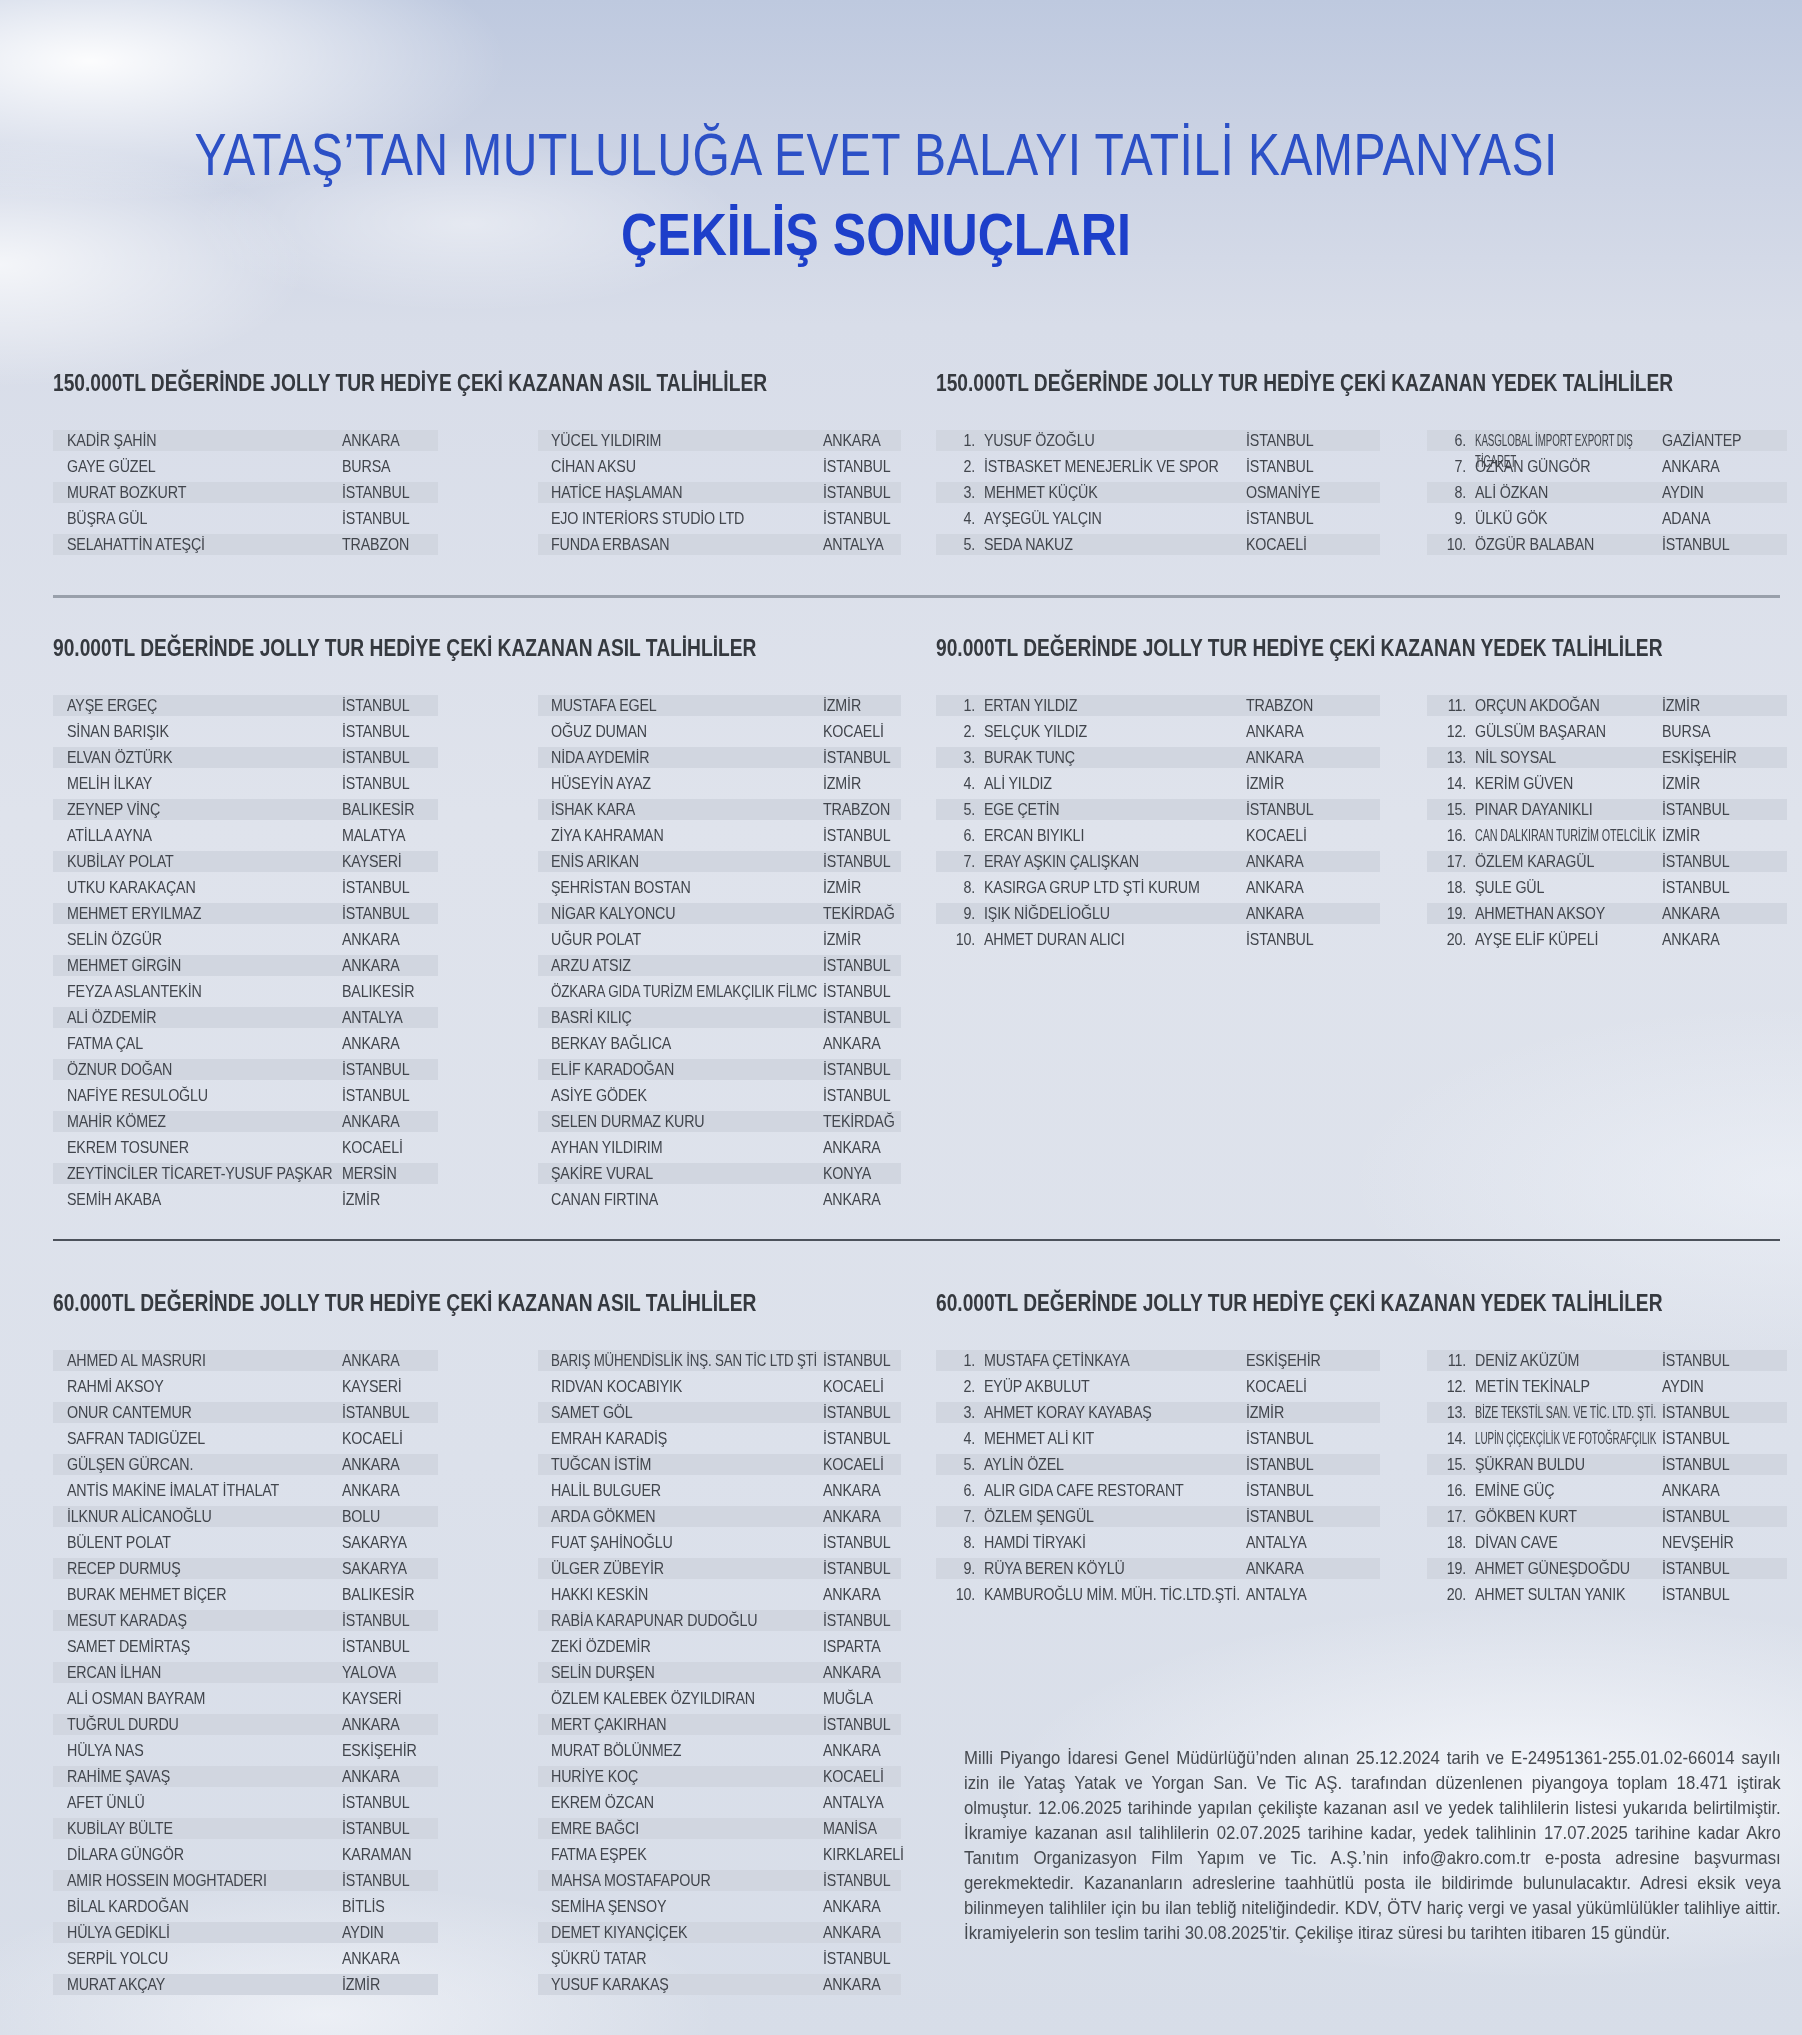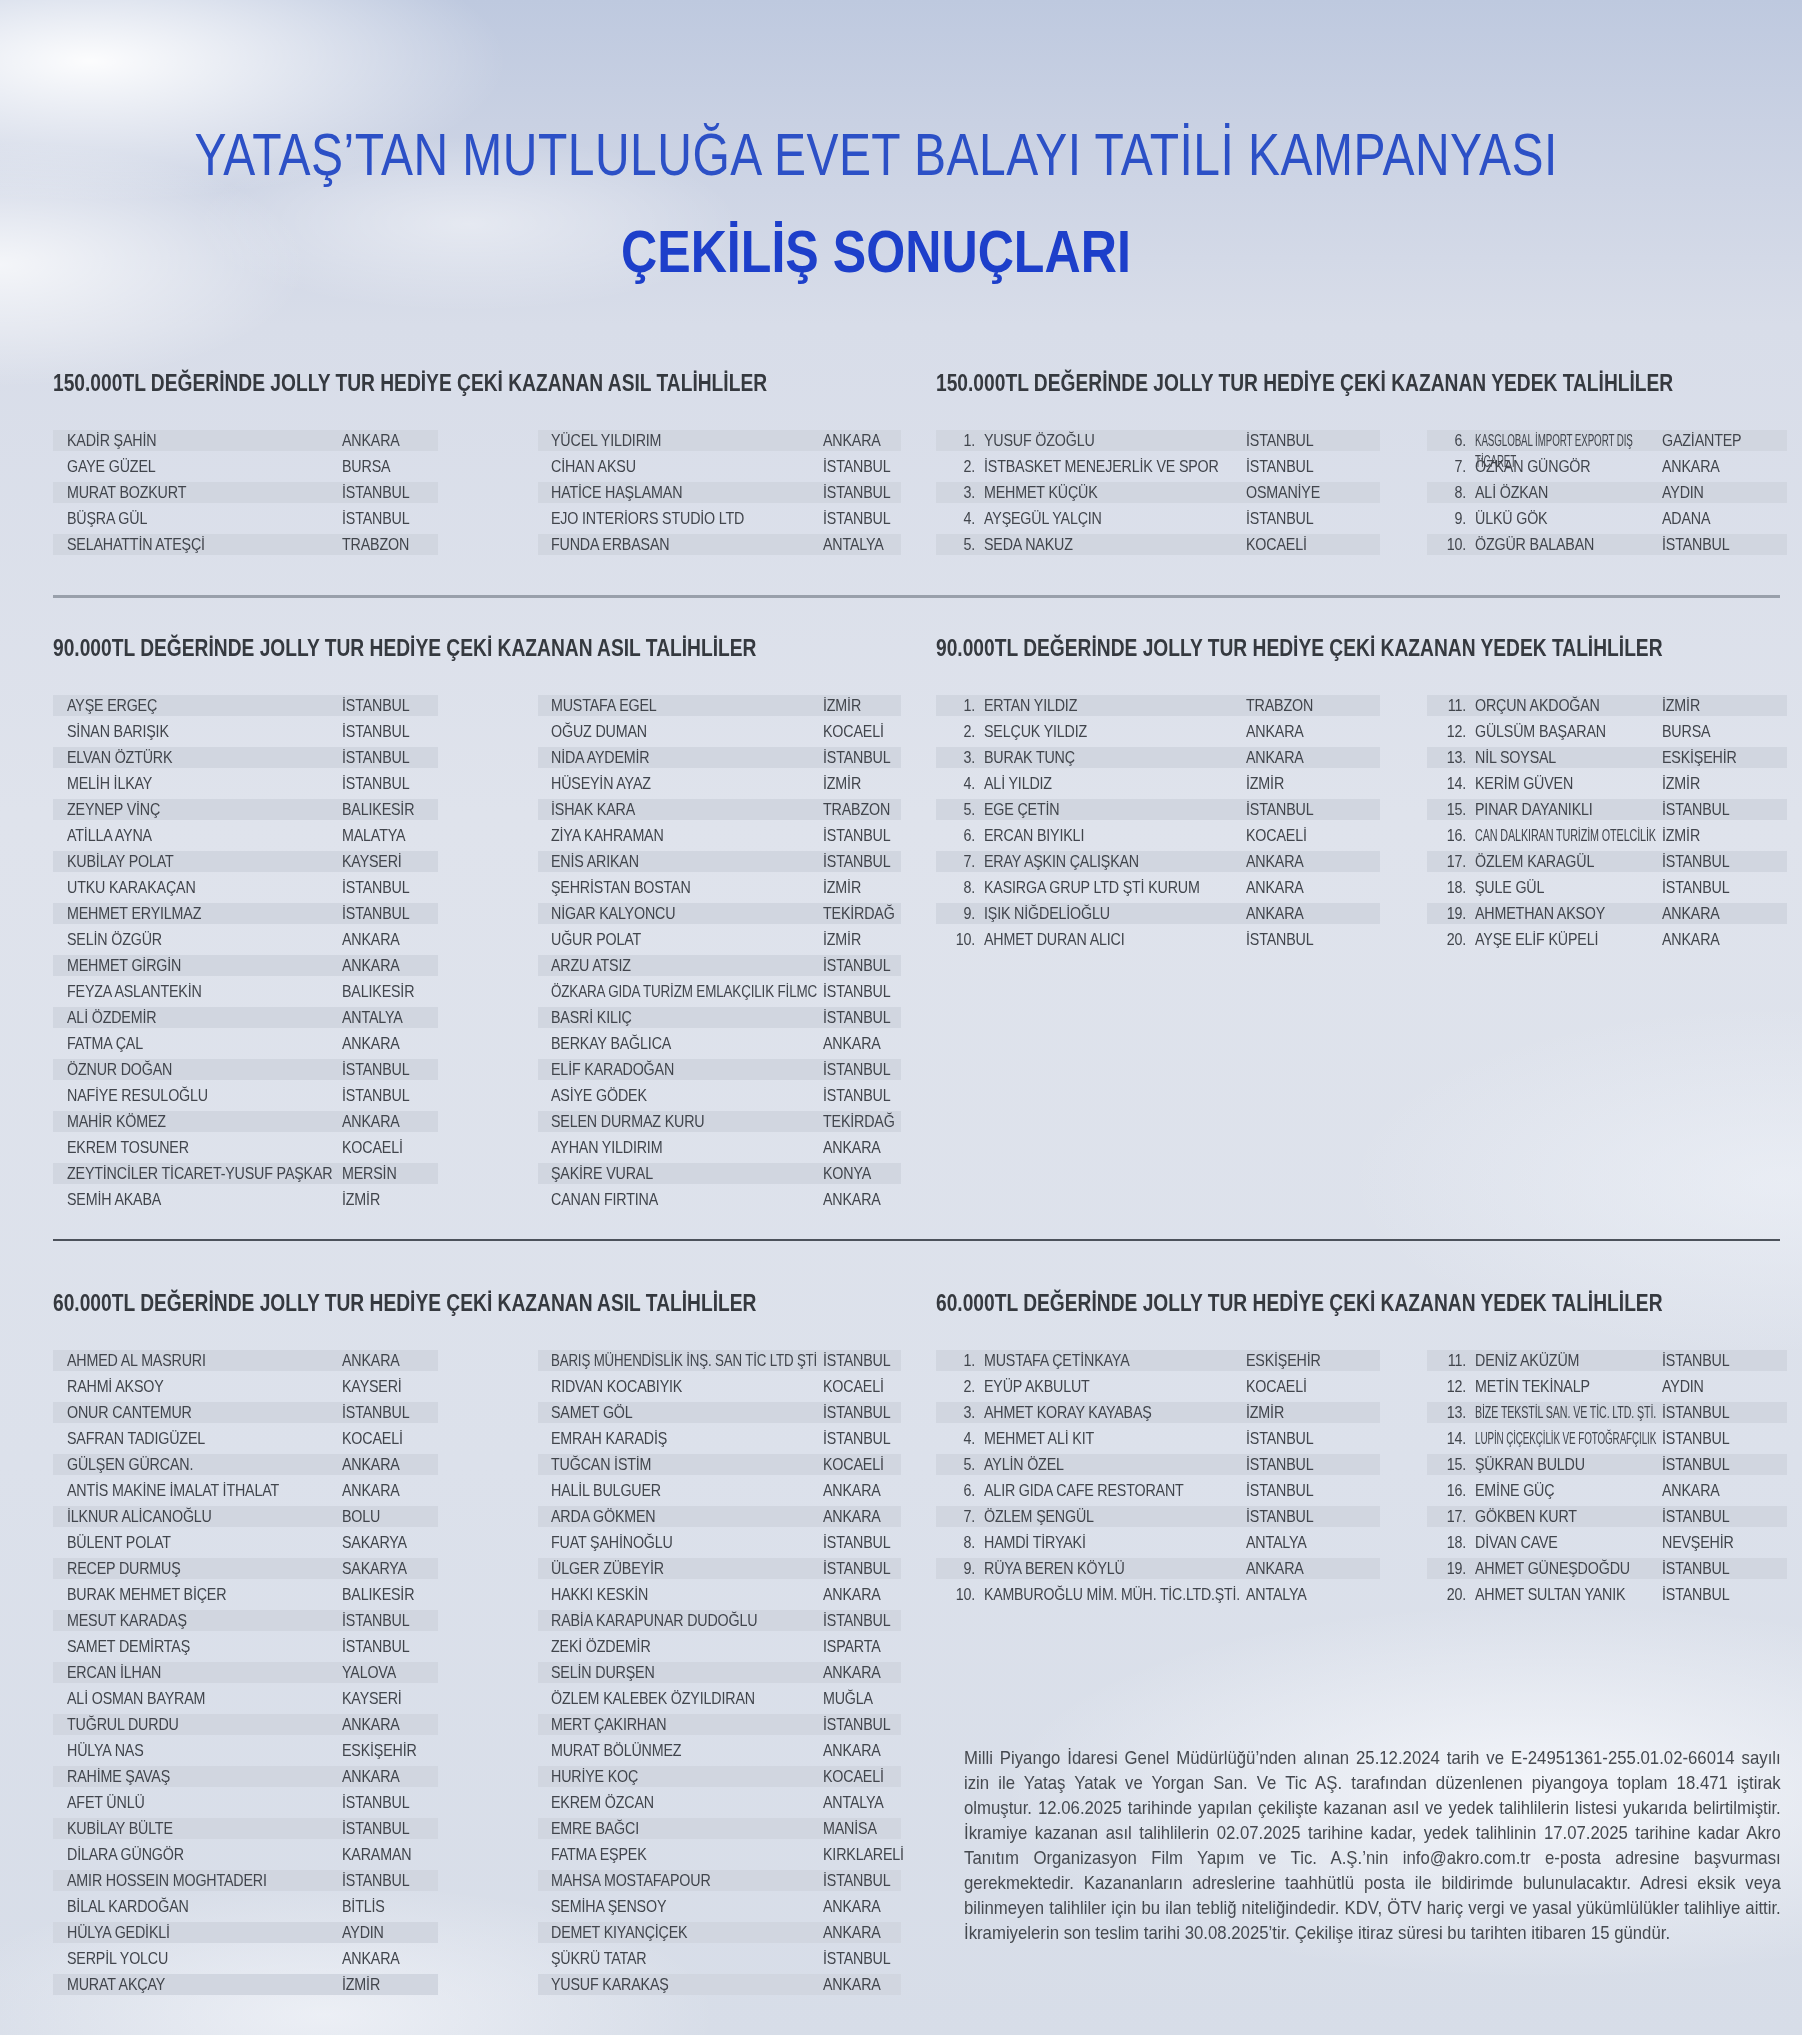--- a/index.html
+++ b/index.html
@@ -17,21 +17,21 @@
       radial-gradient(ellipse 626px 250px at 99% 58%, rgba(244,247,252,.5), rgba(255,255,255,0) 70%),
       linear-gradient(180deg,#bec9df 0%,#c9d1e3 6%,#d8dde9 16%,#dfe3ec 40%,#dce1eb 72%,#d7dde8 100%);
   }
 
   .cond   { display:inline-block; white-space:nowrap; }
 
   
   .hdr { position:absolute; left:0; top:0; width:1752px; text-align:center; }
   .hdr h1 { margin-top:120px; font-size:60px; font-weight:400; color:#2c50c6; letter-spacing:0.6px; }
   .hdr h1 .cond { transform:scaleX(0.80); transform-origin:50% 50%; }
-  .hdr .sub { margin-top:29px; font-size:59px; font-weight:700; color:#1d3fca; }
+  .hdr .sub { margin-top:12px; font-size:59px; font-weight:700; color:#1d3fca; }
   .hdr .sub .cond { transform:scaleX(0.85); transform-origin:50% 50%; }
 
   
   .sec { position:absolute; width:851px; }
   .half-left  { left:53px;  }
   .half-right { left:936px; }
   #sec-0,#sec-1 { top:368px; }
   #sec-2,#sec-3 { top:633px; }
   #sec-4,#sec-5 { top:1288px; }
 

